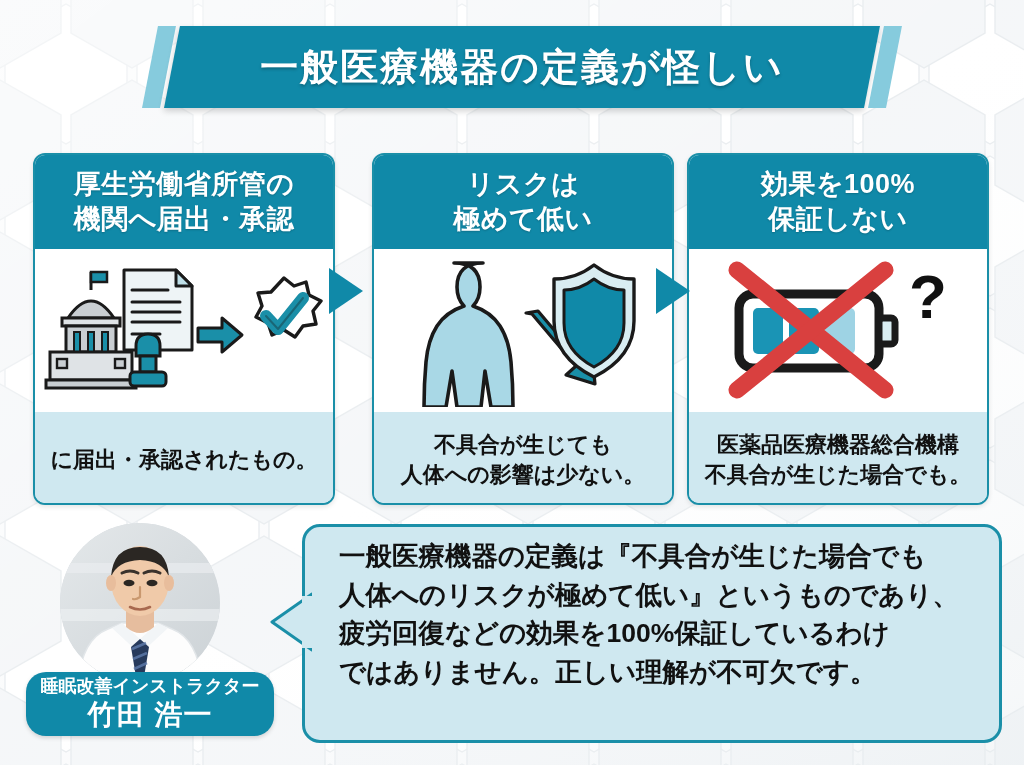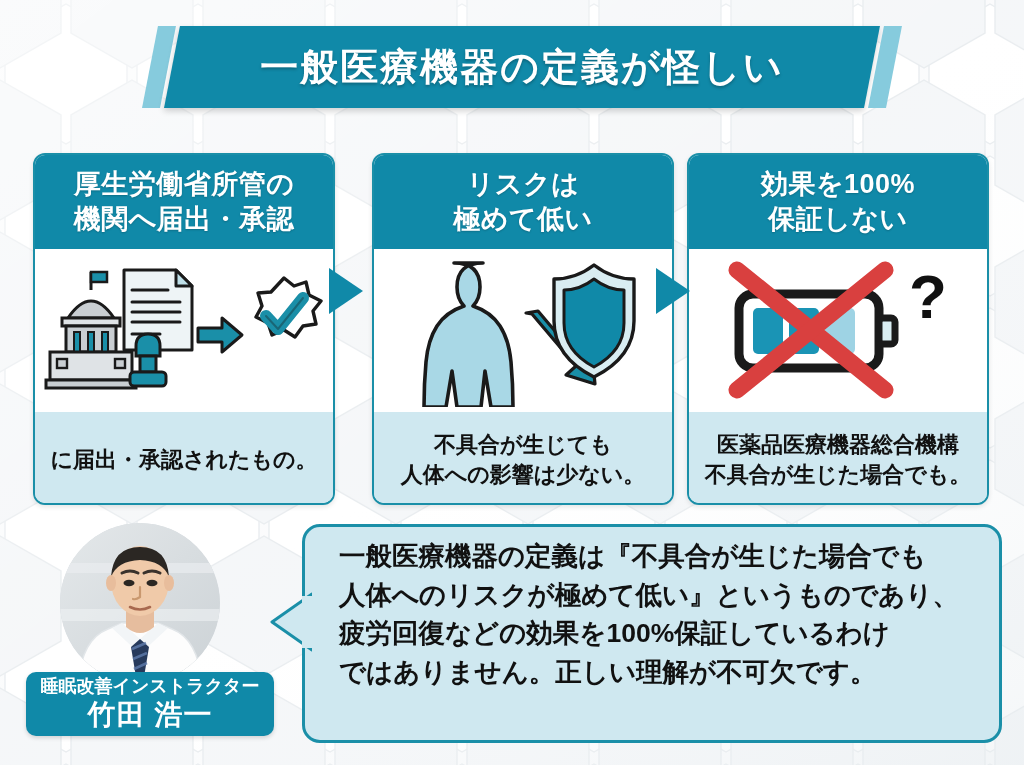--- a/index.html
+++ b/index.html
@@ -154,21 +154,21 @@
     width: 160px; height: 160px;
     border-radius: 50%;
     overflow: hidden;
     background: #d8dde1;
   }
   .name-badge {
     position: absolute;
     left: 26px; top: 672px;
     width: 248px; height: 64px;
     background: #1089a8;
-    border-radius: 10px;
+    border-radius: 20px;
     display: flex;
     flex-direction: column;
     align-items: center;
     justify-content: center;
     color: #ffffff;
     line-height: 1.22;
     white-space: nowrap;
     box-shadow: 0 2px 4px rgba(0,0,0,0.15);
     z-index: 7;
   }

